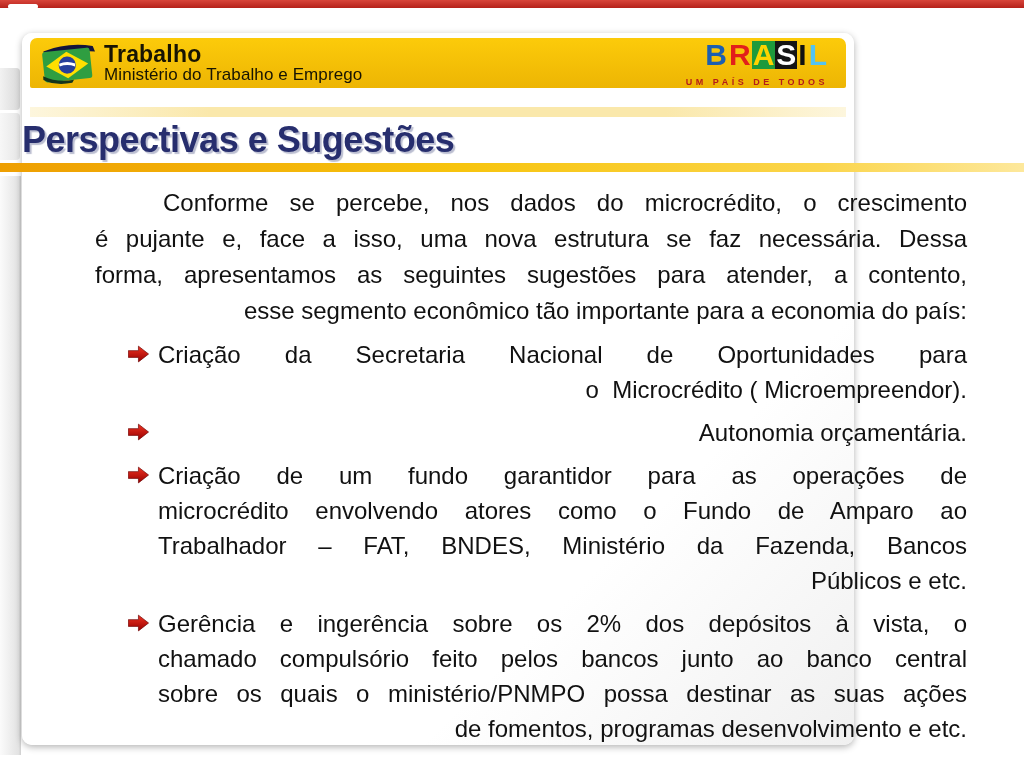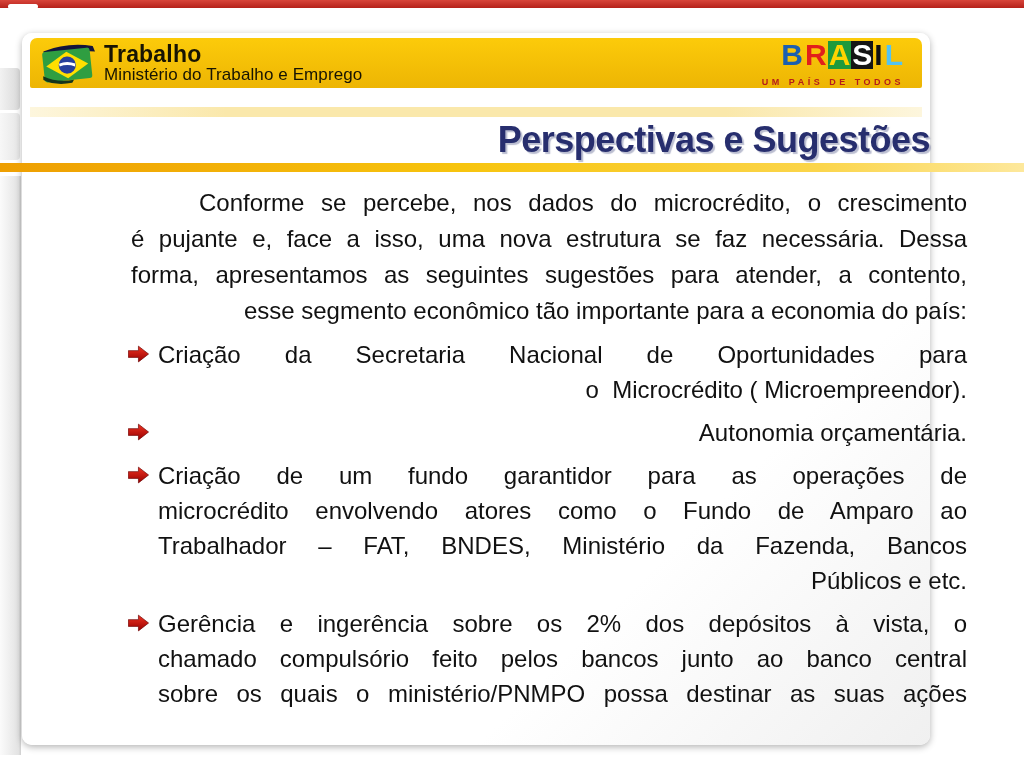--- a/index.html
+++ b/index.html
@@ -26,21 +26,21 @@
   .stack-seg { position: absolute; }
   .left-stack-a  { left: 0; top: 68px;  width: 20px; height: 42px;
     background: linear-gradient(to right, #f2f2f2, #d9d9d9); border-radius: 0 4px 4px 0; }
   .left-stack-b  { left: 0; top: 113px; width: 20px; height: 47px;
     background: linear-gradient(to right, #f7f7f7, #e6e6e6); border-radius: 0 4px 4px 0; }
   .left-stack-c  { left: 0; top: 176px; width: 21px; height: 579px;
     background: linear-gradient(to right, #fbfbfb, #e3e3e3 88%, #cfcfcf); }
 
   
   .slide-card {
-    position: absolute; left: 22px; top: 33px; width: 908px; height: 712px;
+    position: absolute; left: 22px; top: 33px; width: 832px; height: 712px;
     background: linear-gradient(135deg, #ffffff 72%, #f0f0f0 100%);
     border-radius: 10px;
     box-shadow: 0 2px 7px rgba(0,0,0,0.30);
     z-index: 2;
   }
 
   
   .header-band {
     position: absolute; left: 8px; right: 8px; top: 5px; height: 50px;
     background: linear-gradient(#fccb0a, #edb504);
@@ -64,38 +64,38 @@
     margin-top: 8px; white-space: nowrap;
   }
 
   
   .title-stripe {
     position: absolute; left: 8px; right: 8px; top: 74px; height: 10px;
     background: linear-gradient(to right, #fdf6dd, #fae8ab 22%, #fae8ab 78%, #fdf6dd);
   }
   .page-title {
     position: absolute; left: 0; right: 0; top: 86px; height: 44px;
-    text-align: right; font-size: 36px; font-weight: bold;
+    text-align: left; font-size: 36px; font-weight: bold;
     color: #272e6e; letter-spacing: -0.5px;
     text-shadow: 2px 2px 1px rgba(130,135,170,0.55);
   }
   .title-underline {
     position: absolute; left: 0; top: 163px; width: 1024px; height: 9px;
     background: linear-gradient(to right, #ee9f02, #f7c40e 45%, #fbd54b 80%, #fde89c);
     z-index: 5;
   }
 
   
   .slide-body {
     position: absolute; left: 73px; top: 152px; width: 872px;
     color: #111111; font-size: 24px;
   }
   .jline { text-align: justify; text-align-last: justify; }
   .jline-last { text-align: right; white-space: pre-wrap; }
-  .intro-paragraph { line-height: 36px; margin-bottom: 8px; margin-left: 36px; }
+  .intro-paragraph { line-height: 36px; margin-bottom: 8px; }
   .intro-paragraph .jline:first-child { text-indent: 68px; }
 
   .bullet-item { display: flex; margin: 8px 0 8px 33px; line-height: 35px; }
   .arrow-bullet-icon { flex: 0 0 22px; width: 22px; height: 18px; margin-top: 8px; }
   .bullet-text { flex: 1; margin-left: 8px; }
 </style>
 </head>
 <body>
 
 <div class="top-red-bar"></div>
@@ -194,19 +194,20 @@
     </div>
 
     <div class="bullet-item">
       <svg class="arrow-bullet-icon" viewBox="0 0 19 16" xmlns="http://www.w3.org/2000/svg">
         <polygon points="0,5 9,5 9,1 18,8 9,15 9,11 0,11" fill="url(#ag1)" stroke="#6b0000" stroke-width="0.6"></polygon>
       </svg>
       <div class="bullet-text">
           <div class="jline">Gerência e ingerência sobre os 2% dos depósitos à vista, o</div>
           <div class="jline">chamado compulsório feito pelos bancos junto ao banco central</div>
           <div class="jline">sobre os quais o ministério/PNMPO possa destinar as suas ações</div>
+          <div class="jline-last">de fomentos, programas desenvolvimento e etc.</div>
         </div>
     </div>
   </div>
 
 </div>
 
 <div class="title-underline"></div>
 
 </body></html>

